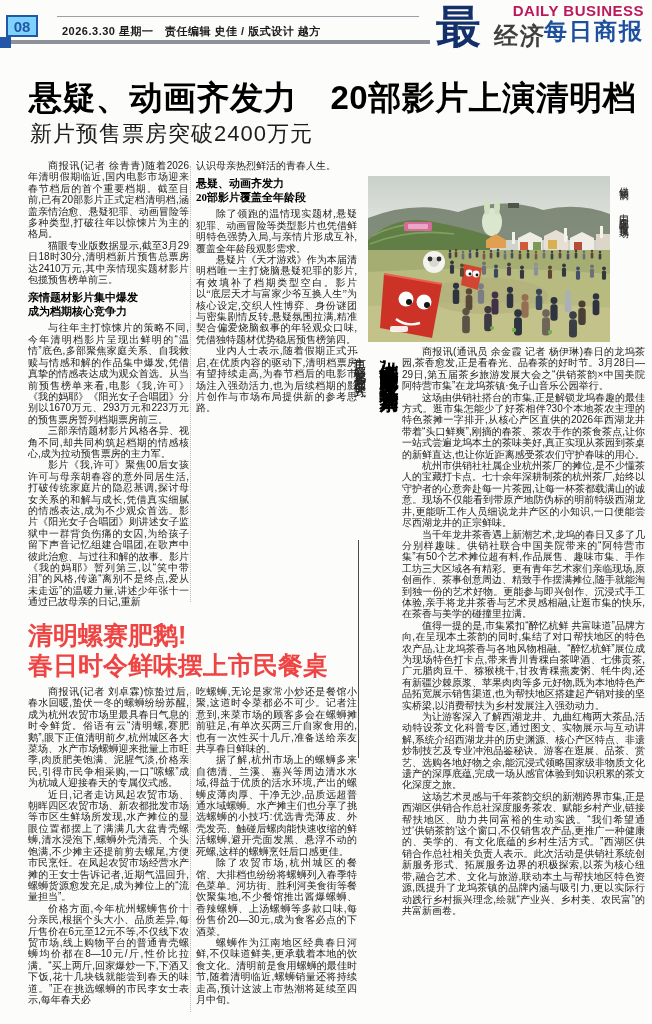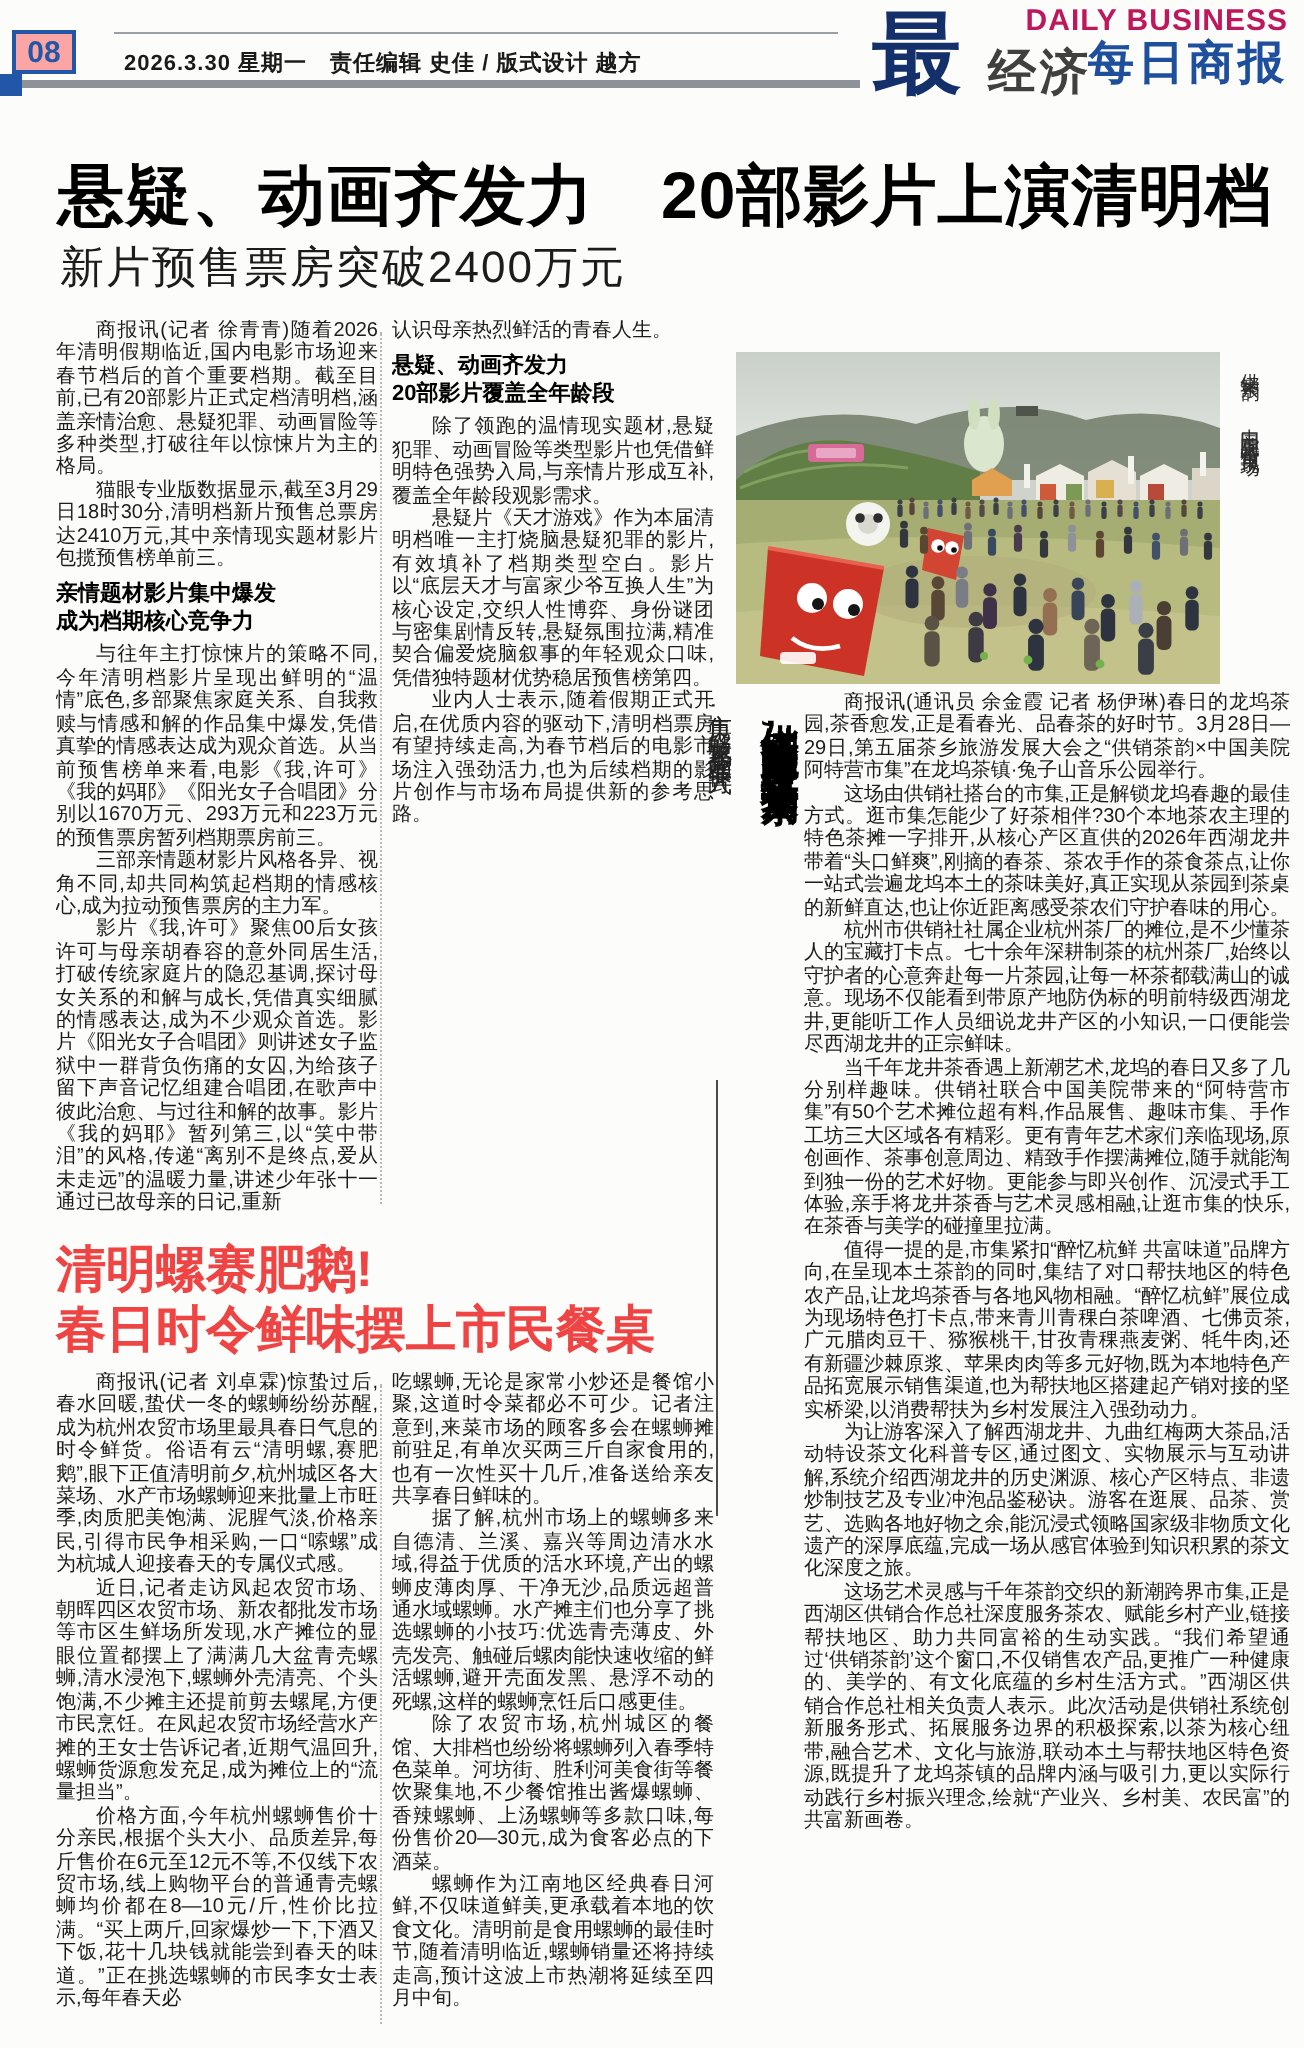--- a/index.html
+++ b/index.html
@@ -5,21 +5,21 @@
   * { margin:0; padding:0; box-sizing:border-box; }
   html,body { background:#e8e8e6; }
   .page {
     position:relative; width:652px; height:1024px; margin:0 auto;
     background:#fcfcfa; overflow:hidden;
     font-family:"Liberation Sans", sans-serif; color:#1b1b1b;
   }
   
   .pageno {
     position:absolute; left:6px; top:15px; width:32px; height:22px;
-    border:2px solid #2257a8; color:#2257a8; background:#fca5a5;
+    border:2px solid #2257a8; color:#2257a8; background:#7dd3fc;
     font-size:15px; font-weight:bold; display:flex; align-items:center; justify-content:center;
   }
   .pageno-accent { position:absolute; left:0px; top:37px; width:11px; height:11px; background:#2257a8; }
   .h-rule-thin { position:absolute; left:57px; top:16px; width:362px; height:1px; background:#9aa0a6; }
   .h-rule-thick { position:absolute; left:6px; top:40px; width:424px; height:4px; background:#8d9298; }
   .dateline { position:absolute; left:62px; top:24px; font-size:11px; font-weight:bold; color:#1a1a1a; letter-spacing:0.5px; }
   .logo-zui {
     position:absolute; left:436px; top:4px; font-family:"DejaVu Serif", serif;
     font-size:45px; font-weight:bold; color:#13306a; line-height:1;
   }
@@ -40,21 +40,21 @@
   }
   
   .col {
     position:absolute; font-size:10px; line-height:11.4px;
     text-align:justify; overflow:hidden; color:#1b1b1b;
   }
   .it-p { margin:0; text-indent:2em; }
   .it-cont { margin:0; text-indent:0; }
   .it-h { margin:6px 0 4px; font-size:11px; line-height:13.5px; font-weight:bold; white-space:pre-line; color:#000; }
   .film-col1 { left:28px; top:160px; width:161px; height:450px; }
-  .film-col2 { left:196px; top:160px; width:161px; height:450px; }
+  .film-col2 { left:196px; top:160px; width:161px; height:450px;font-family:Liberation Serif, serif; }
   .vdiv { position:absolute; width:0; border-left:1px dotted #b8b8b4; }
   .vdiv-film { left:190px; top:166px; height:436px; }
   .vdiv-snail { left:190px; top:692px; height:320px; }
   
   .snail-headline {
     position:absolute; left:28px; top:620px;
     font-size:25px; line-height:30px; font-weight:900; color:#ef4444; white-space:pre-line;
   }
   .snail-col1 { left:28px; top:686px; width:161px; height:332px; }
   .snail-col2 { left:196px; top:686px; width:161px; height:332px; }

